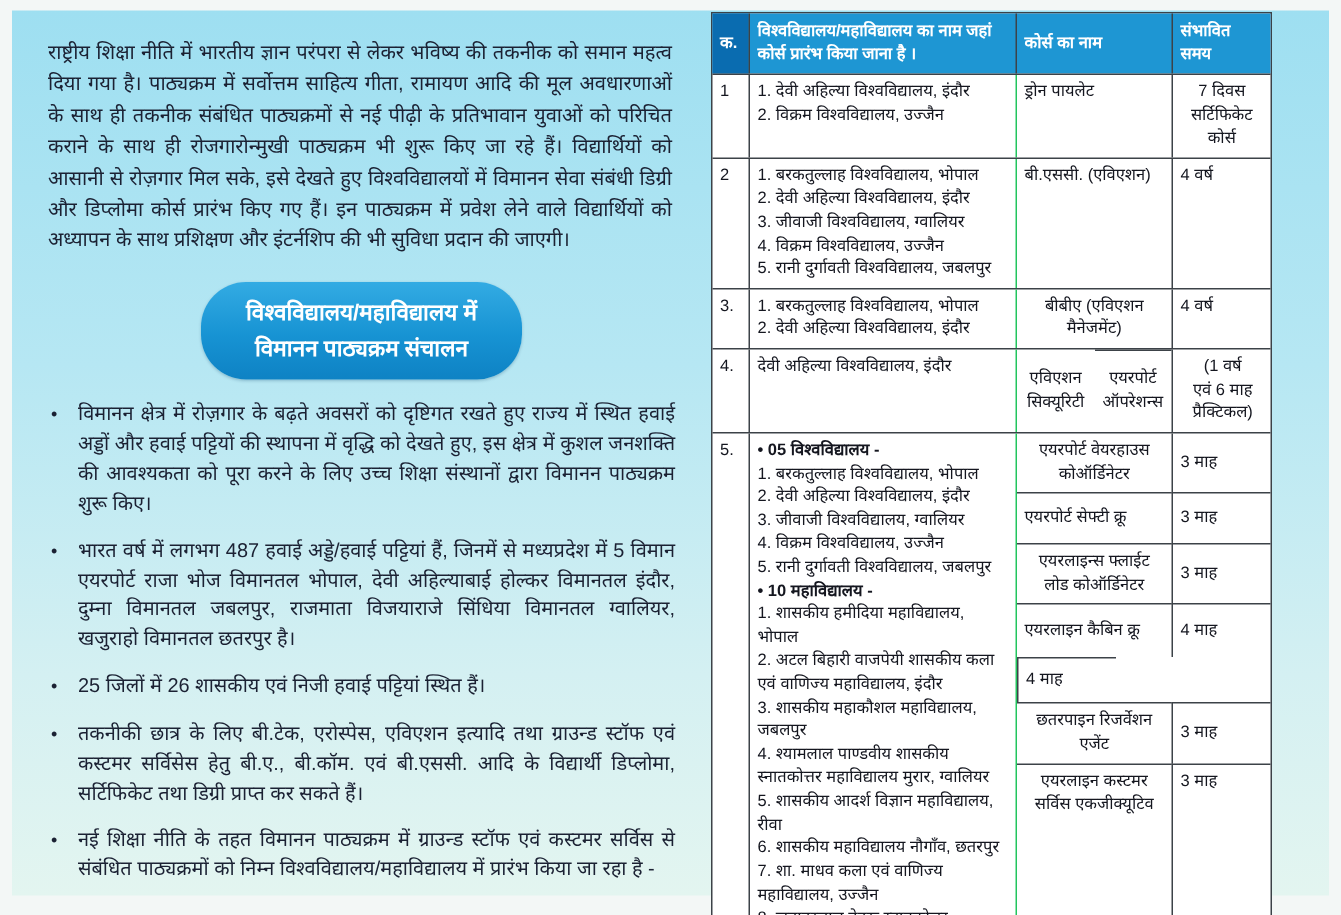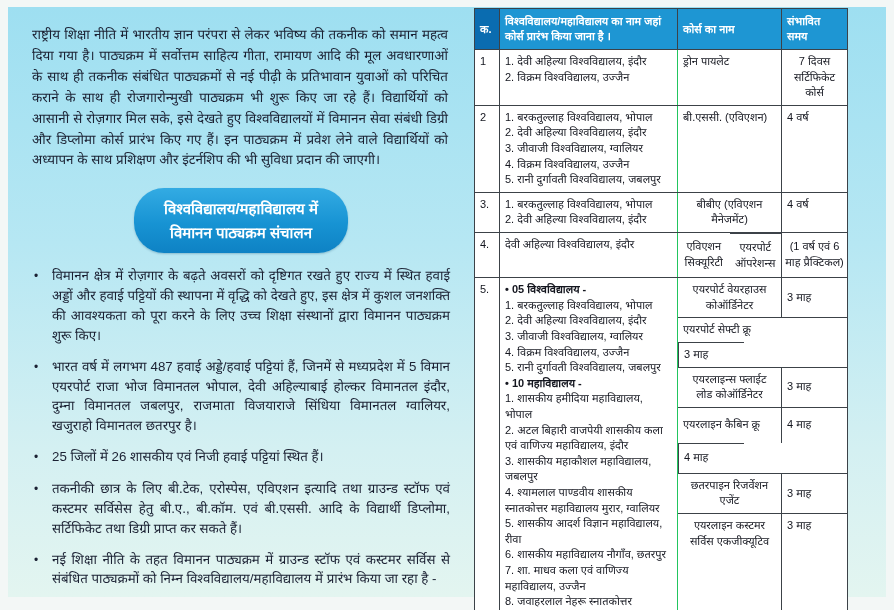--- a/index.html
+++ b/index.html
@@ -61,29 +61,29 @@
   .subs-col{flex:1;display:flex;flex-direction:column;}
   .subrow{display:flex;align-items:center;}
   .subrow.bt>.c-name,.subrow.bt>.c-time{border-top:1px solid #3c4248;}
   .subrow.single{flex:1;align-items:flex-start;}
   .subrow.grow{flex:1;align-items:flex-start;}
   .subrow>.c-name{flex:1;align-self:stretch;display:flex;align-items:center;}
   .subrow>.c-time{width:66px;flex:none;border-left:1px solid #3c4248;align-self:stretch;display:flex;align-items:center;}
   .subrow.single>.c-name,.subrow.single>.c-time,
   .subrow.grow>.c-name,.subrow.grow>.c-time{align-items:flex-start;}
   .t-row:nth-child(5) .subrow:nth-child(1){min-height:24px;}
-  .t-row:nth-child(5) .subrow:nth-child(2){min-height:34px;flex-direction:column;}
+  .t-row:nth-child(5) .subrow:nth-child(2){min-height:34px;}
   .t-row:nth-child(5) .subrow:nth-child(3){min-height:40px;}
   .t-row:nth-child(5) .subrow:nth-child(4){min-height:36px;}
   .t-row:nth-child(5) .subrow:nth-child(5){min-height:30px;}
   .t-row:nth-child(5) .subrow:nth-child(6){min-height:28px;}
   .names-col{flex:1;display:flex;flex-direction:row;}
   .names-col>.c-name{flex:1;display:flex;align-items:center;}
   .names-col>.c-name.bt{border-top:1px solid #3c4248;}
-  .shared-time{width:66px;flex:none;border-left:1px solid #3c4248;display:flex;align-items:center;box-sizing:border-box;padding:4px 2px;line-height:1.42;}
+  .shared-time{width:66px;flex:none;border-left:1px solid #3c4248;display:flex;align-items:center;box-sizing:border-box;padding:4px 13px;line-height:1.42;}
 </style>
 </head>
 <body>
 
 <div class="page">
   <div class="canvas">
 
     <div class="left-col">
       <p class="intro">राष्ट्रीय शिक्षा नीति में भारतीय ज्ञान परंपरा से लेकर भविष्य की तकनीक को समान महत्व दिया गया है। पाठ्यक्रम में सर्वोत्तम साहित्य गीता, रामायण आदि की मूल अवधारणाओं के साथ ही तकनीक संबंधित पाठ्यक्रमों से नई पीढ़ी के प्रतिभावान युवाओं को परिचित कराने के साथ ही रोजगारोन्मुखी पाठ्यक्रम भी शुरू किए जा रहे हैं। विद्यार्थियों को आसानी से रोज़गार मिल सके, इसे देखते हुए विश्वविद्यालयों में विमानन सेवा संबंधी डिग्री और डिप्लोमा कोर्स प्रारंभ किए गए हैं। इन पाठ्यक्रम में प्रवेश लेने वाले विद्यार्थियों को अध्यापन के साथ प्रशिक्षण और इंटर्नशिप की भी सुविधा प्रदान की जाएगी।</p>
       <div class="badge">

